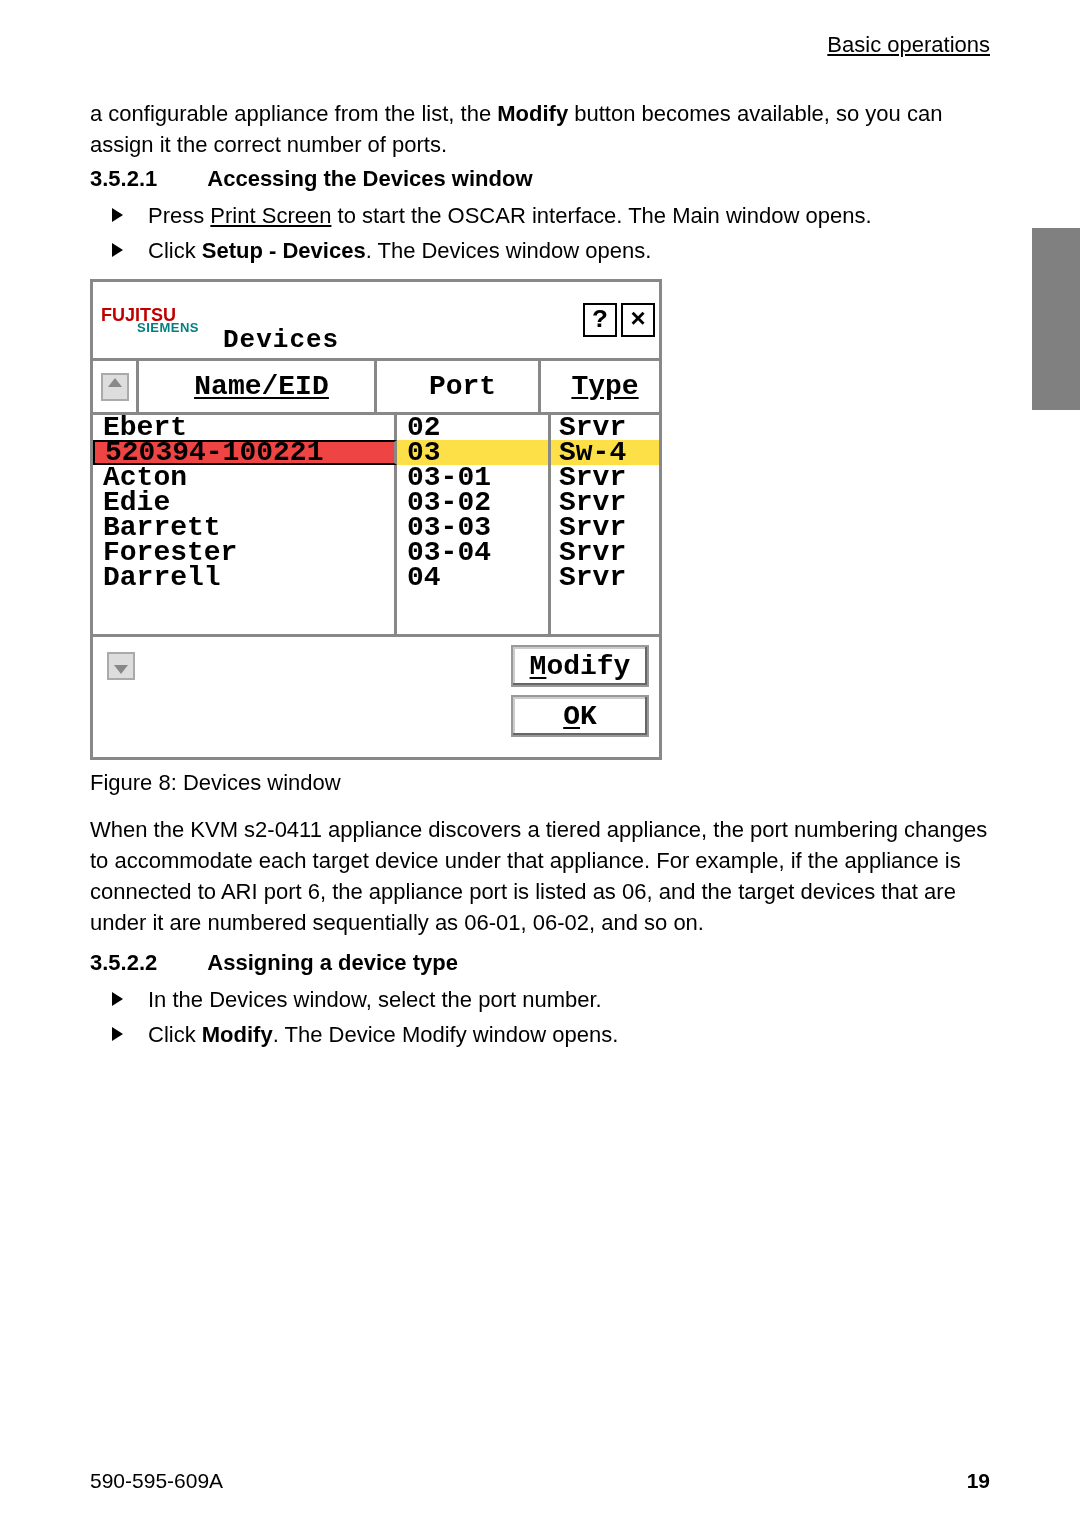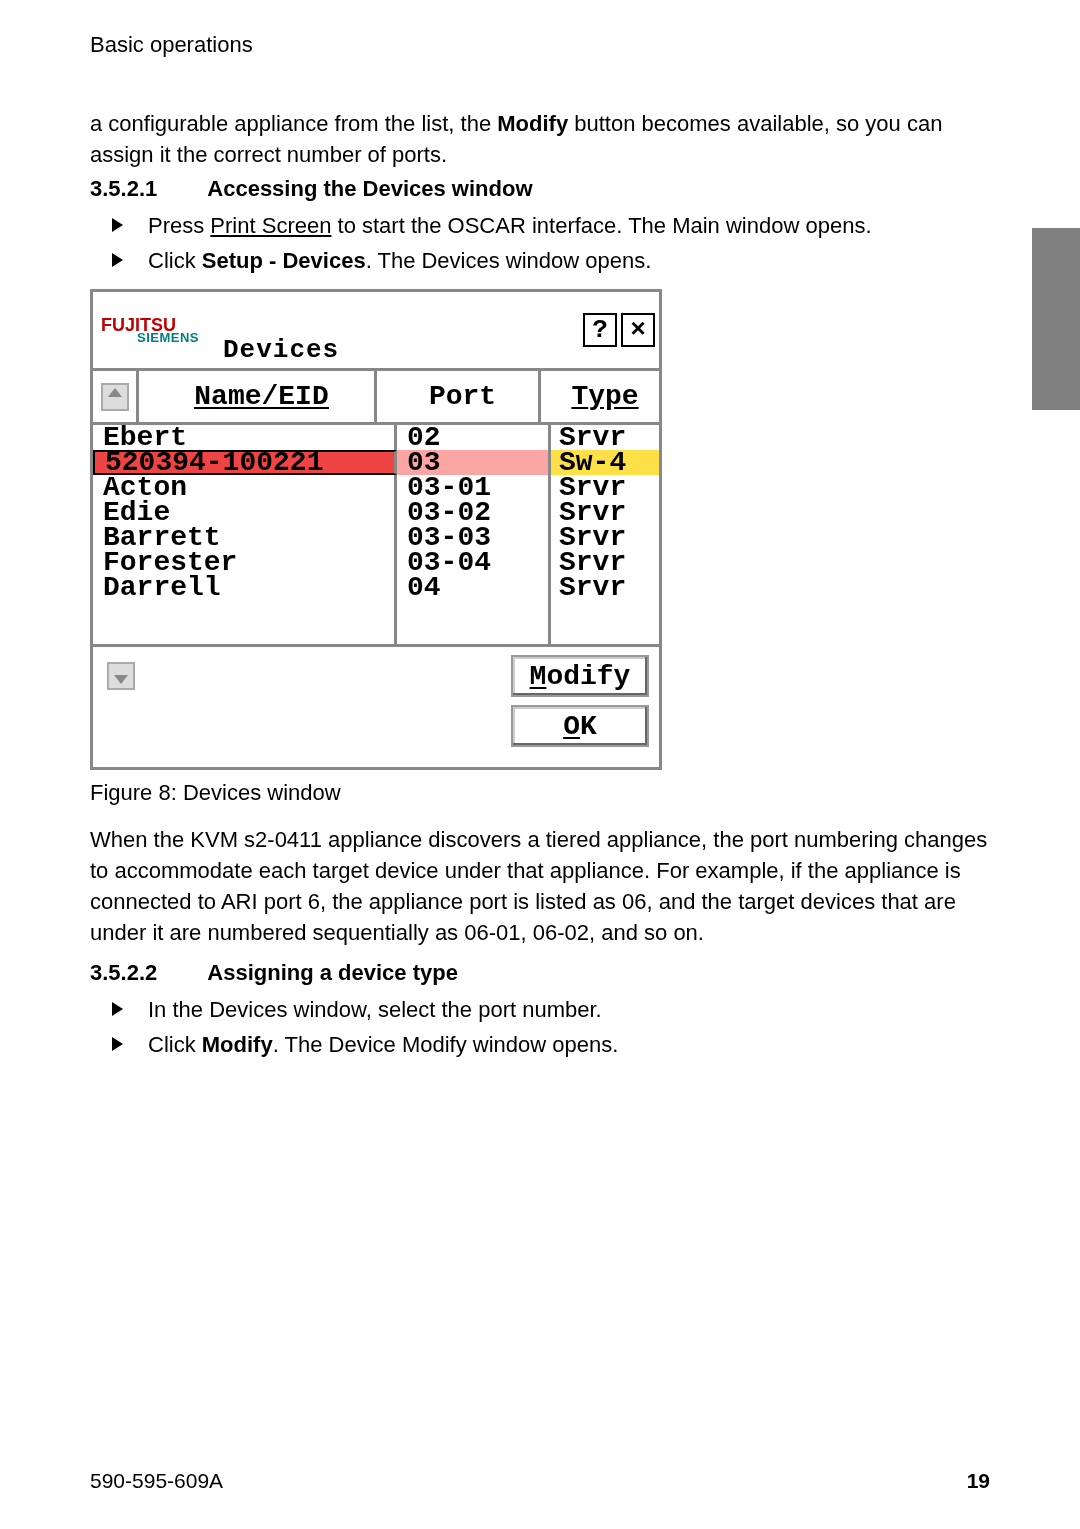--- a/index.html
+++ b/index.html
@@ -10,22 +10,23 @@
     height: 1529px;
     position: relative;
     font-size: 22px;
     line-height: 1.4;
   }
   .page-content {
     padding: 30px 90px 0 90px;
   }
   .header-row {
     display: flex;
-    justify-content: flex-start;
-    margin-bottom: 48px;
+    justify-content: flex-end;
+    margin-bottom: 38px;
+    text-decoration: underline;
   }
   .header-left { }
   .header-right { font-weight: bold; }
   .side-tab {
     position: absolute;
     right: 0;
     top: 228px;
     width: 48px;
     height: 182px;
     background: #808080;
@@ -192,21 +193,21 @@
     align-items: center;
   }
   .d-type {
     width: 108px;
     padding-left: 8px;
     height: 100%;
     display: flex;
     align-items: center;
   }
   .selected .d-name { background: #ef4444; border: 2px solid #000; border-right: 3px solid #888; }
-  .selected .d-port { background: #fca5a5; }
+  .selected .d-port { background: #fde047; }
   .selected .d-type { background: #fde047; }
   .empty-row { height: 44px; display:flex; }
   .empty-row .d-name { border-right: 3px solid #888; flex:1; }
   .empty-row .d-port { border-right: 3px solid #888; width:154px; }
   .empty-row .d-type { width:108px; }
   .btn-area {
     border-top: 3px solid #888;
     padding: 8px 10px 12px 10px;
   }
   .btn-row {

